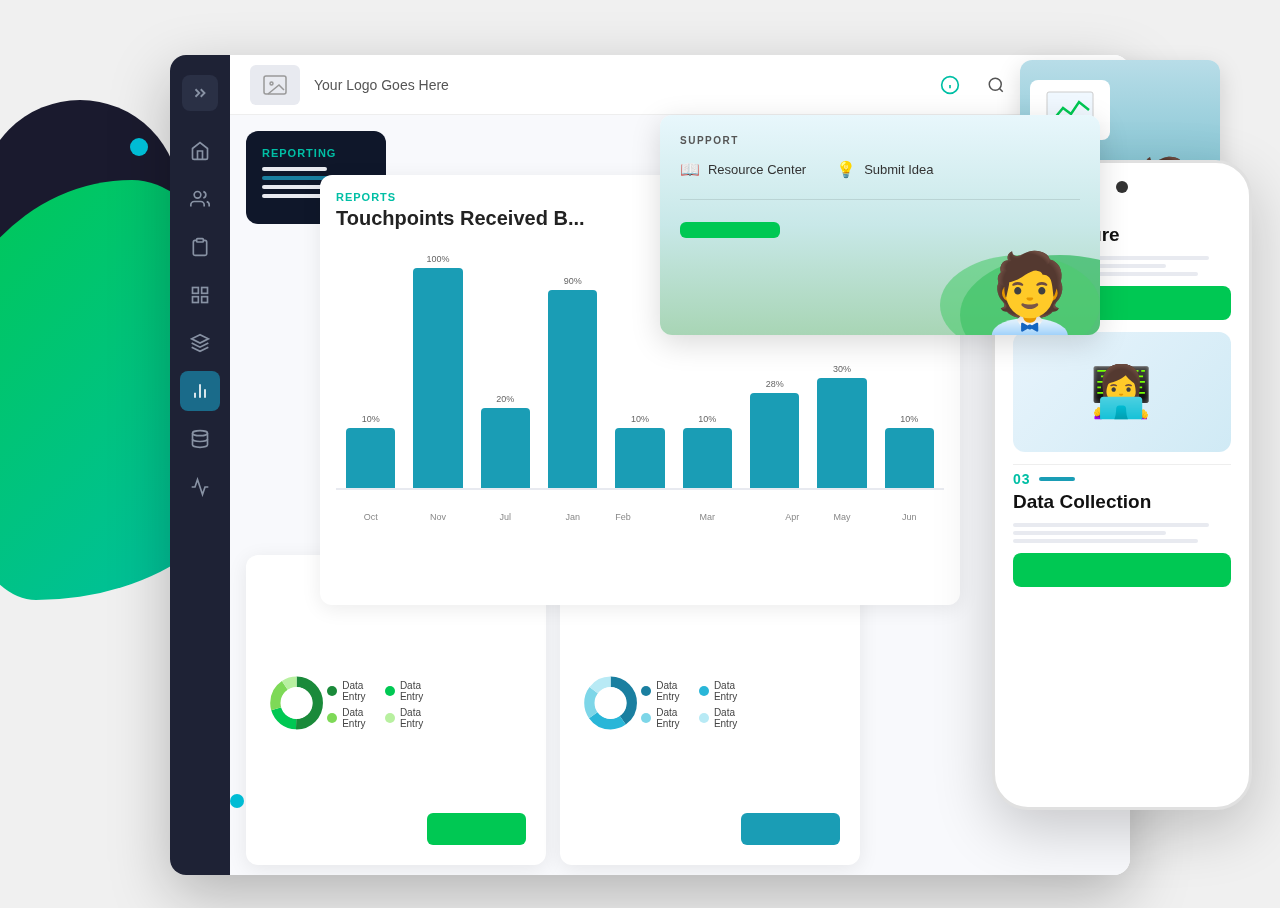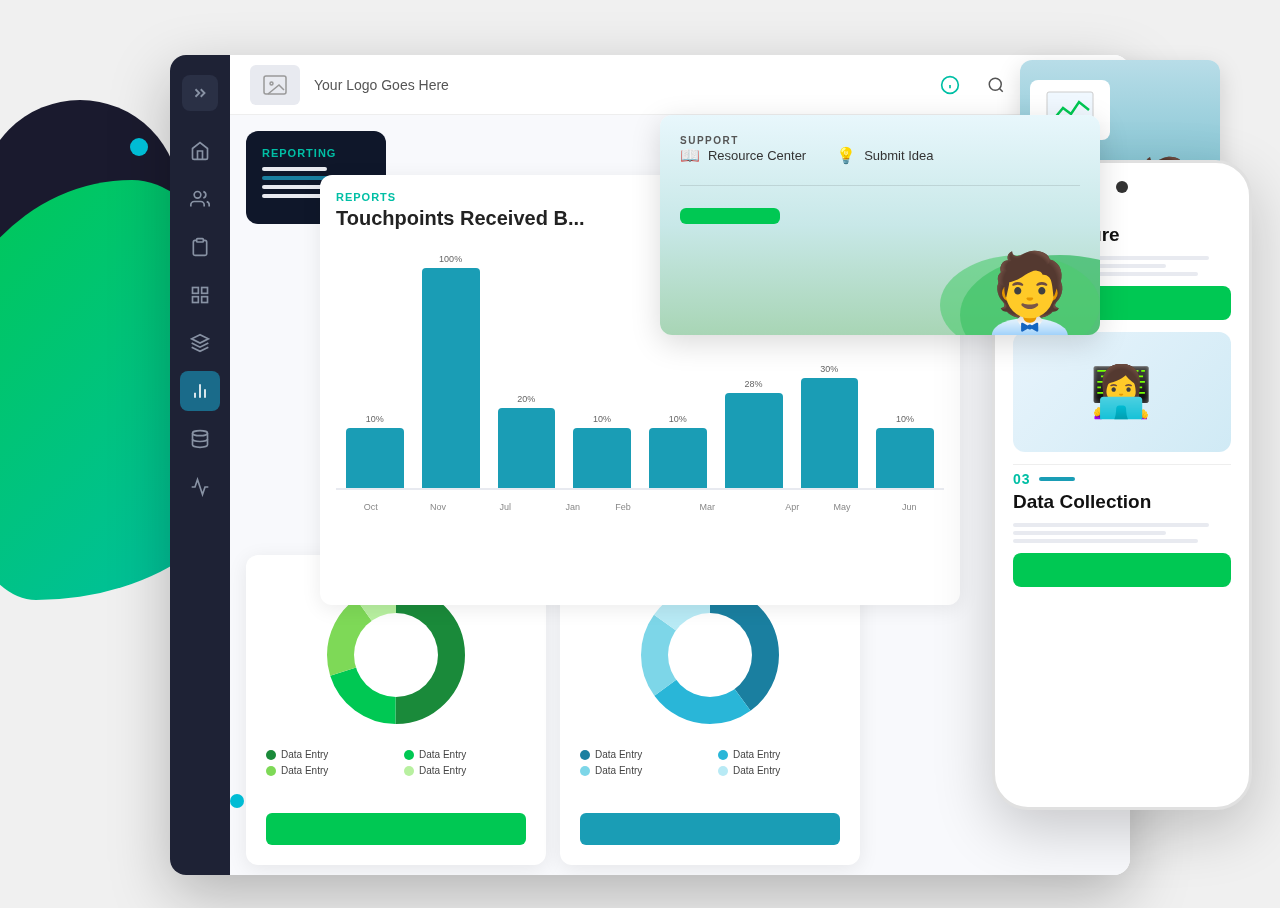--- a/index.html
+++ b/index.html
@@ -227,32 +227,31 @@
     }
     .bar {
       width: 100%;
       background: #1a9db5;
       border-radius: 4px 4px 0 0;
       min-height: 8px;
     }
     .bar-chart-labels {
       display: flex;
       gap: 18px;
-      padding: 12px 10px 0;
+      padding: 22px 10px 0;
     }
 
     .donut-card {
       background: #fff;
       border-radius: 12px;
       padding: 20px;
       width: 300px;
       height: 310px;
       box-shadow: 0 4px 20px rgba(0,0,0,0.08);
       display: flex;
-      flex-direction: column;
       align-items: center;
     }
 
     .donut-svg { width: 160px; height: 160px; margin-bottom: 14px; }
 
     .legend {
       display: grid;
       grid-template-columns: 1fr 1fr;
       gap: 5px 16px;
       font-size: 10px;
@@ -294,20 +293,21 @@
       box-shadow: 0 8px 30px rgba(0,0,0,0.15);
       z-index: 15;
       overflow: hidden;
     }
     .support-label {
       font-size: 10px;
       font-weight: 700;
       letter-spacing: 1.5px;
       color: #555;
       text-transform: uppercase;
+      margin-bottom: 14px;
     }
     .support-items {
       display: flex;
       gap: 30px;
       margin-bottom: 20px;
     }
     .support-item {
       display: flex;
       align-items: center;
       gap: 8px;
@@ -485,20 +485,24 @@
             </div>
             <div class="bar-group">
               <div class="bar-pct">100%</div>
               <div class="bar" style="height: 220px;"></div>
             </div>
             <div class="bar-group">
               <div class="bar-pct">20%</div>
               <div class="bar" style="height: 80px;"></div>
             </div>
             <div class="bar-group">
+              <div class="bar-pct">90%</div>
+              <div class="bar" style="height: 198px;"></div>
+            </div>
+            <div class="bar-group">
               <div class="bar-pct">10%</div>
               <div class="bar" style="height: 60px;"></div>
             </div>
             <div class="bar-group">
               <div class="bar-pct">10%</div>
               <div class="bar" style="height: 60px;"></div>
             </div>
             <div class="bar-group">
               <div class="bar-pct">28%</div>
               <div class="bar" style="height: 95px;"></div>

